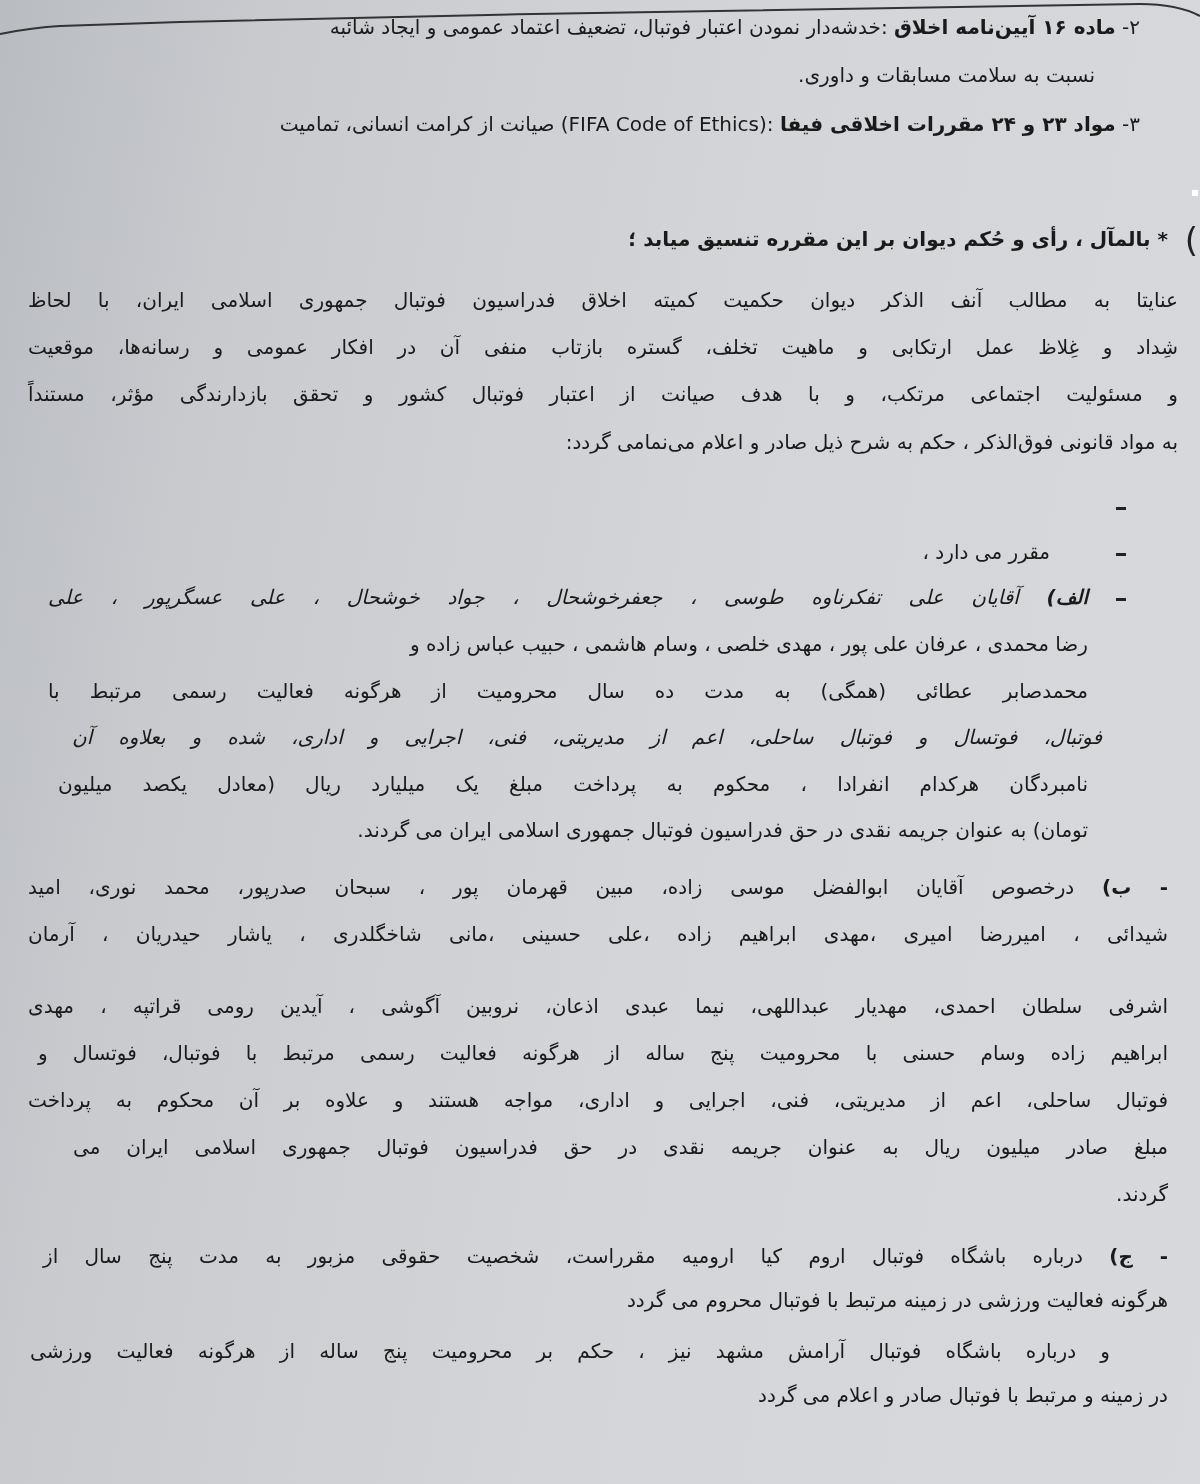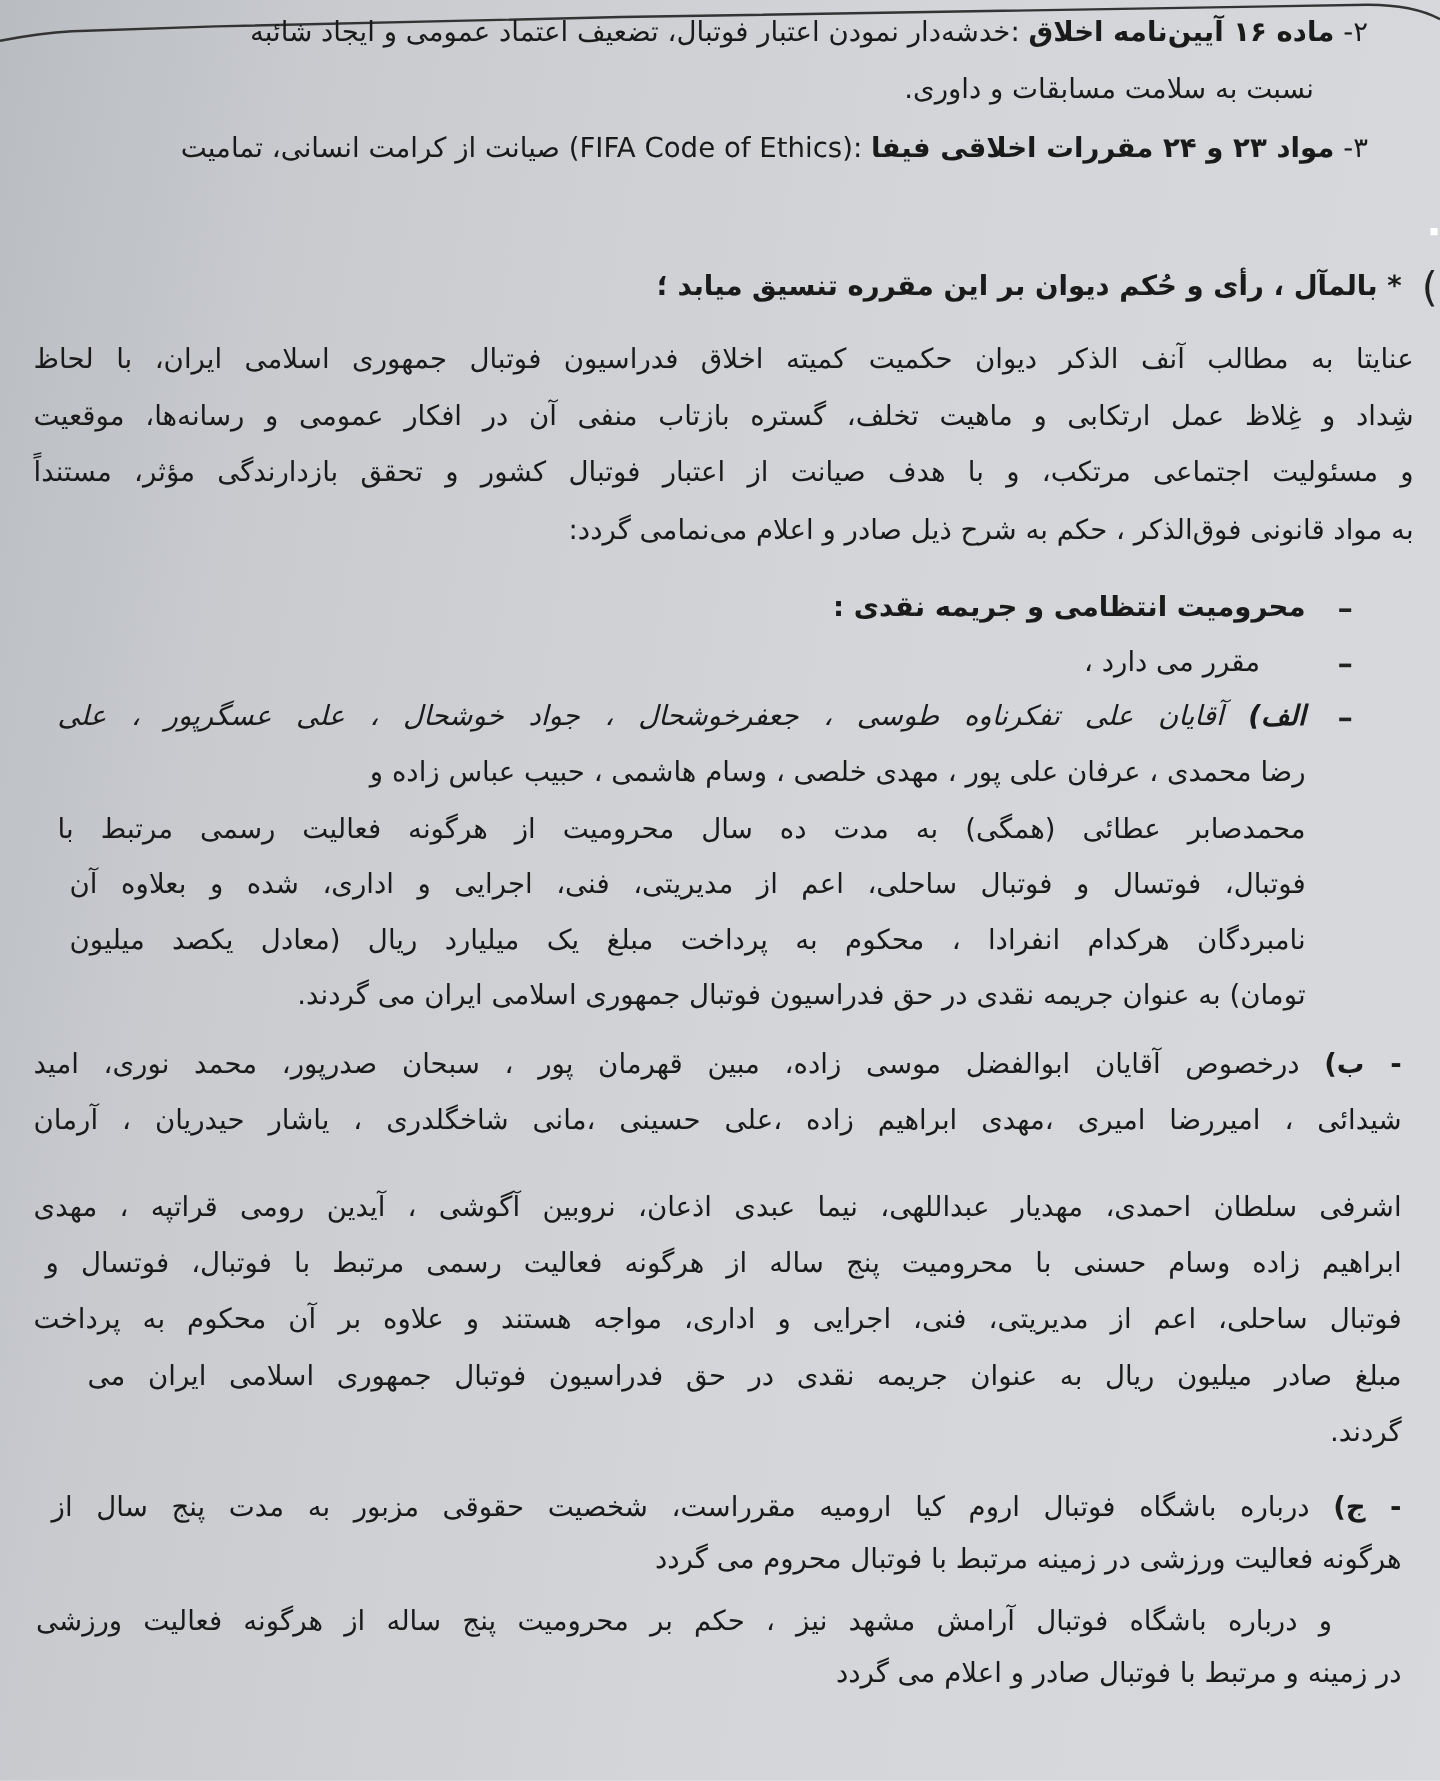--- a/index.html
+++ b/index.html
@@ -23,21 +23,21 @@
     }
     .box-curve {
       position: absolute;
       left: 0; top: 0;
       width: 1200px; height: 50px;
       pointer-events: none;
     }
     .line {
       position: absolute;
       white-space: nowrap;
-      font-size: 23px;
+      font-size: 20px;
       line-height: 34px;
       text-align: right;
       direction: rtl;
     }
     .b { font-weight: bold; }
     .dash {
       position: absolute;
       width: 10px; height: 3px;
       background: #222;
     }
@@ -78,32 +78,31 @@
   <div style="position:absolute; right:2px; top:190px; width:6px; height:6px; background:#fff;"></div>
 
   <div class="line b" style="right:32px; top:222px;">* بالمآل ، رأی و حُکم دیوان بر این مقرره تنسیق میابد ؛</div>
 
   <div class="line justify" style="right:22px; top:283px; width:1150px;">عنایتا به مطالب آنف الذکر دیوان حکمیت کمیته اخلاق فدراسیون فوتبال جمهوری اسلامی ایران، با لحاظ</div>
   <div class="line justify b" style="right:22px; top:330px; width:1150px; font-weight:normal;">شِداد و غِلاظ عمل ارتکابی  و ماهیت تخلف، گستره بازتاب منفی آن در افکار عمومی و رسانه‌ها، موقعیت</div>
   <div class="line justify" style="right:22px; top:377px; width:1150px;">و مسئولیت اجتماعی مرتکب، و با هدف صیانت از اعتبار فوتبال کشور و تحقق بازدارندگی مؤثر، مستنداً</div>
   <div class="line" style="right:22px; top:425px;">به مواد قانونی فوق‌الذکر ، حکم به شرح ذیل صادر و اعلام می‌نمامی گردد:</div>
 
   <div class="dash" style="right:74px; top:507px;"></div>
-  <div class="line b" style="right:112px; top:489px;">محرومیت انتظامی و جریمه نقدی :</div>
 
   <div class="dash" style="right:74px; top:553px;"></div>
   <div class="line" style="right:150px; top:535px;margin-left:32px;">مقرر می دارد ،</div>
 
   <div class="dash" style="right:74px; top:598px;"></div>
   <div class="line justify" style="right:112px; top:580px; width:1040px;font-style:italic;">
     <span class="b">الف)</span><span> آقایان علی تفکرناوه طوسی ، جعفرخوشحال ، جواد خوشحال ، علی عسگرپور ، علی</span>
   </div>
   <div class="line" style="right:112px; top:627px;">رضا محمدی ، عرفان علی پور ، مهدی خلصی ، وسام هاشمی ، حبیب عباس زاده و</div>
   <div class="line justify" style="right:112px; top:674px; width:1040px;">محمدصابر عطائی  (همگی) به مدت ده سال محرومیت از  هرگونه فعالیت رسمی مرتبط با</div>
-  <div class="line justify" style="right:112px; top:720px; width:1030px;">فوتبال، فوتسال و فوتبال ساحلی، اعم از مدیریتی، فنی، اجرایی و اداری، شده و بعلاوه آن</div>
+  <div class="line justify" style="right:98px; top:720px; width:1030px;font-style:italic;">فوتبال، فوتسال و فوتبال ساحلی، اعم از مدیریتی، فنی، اجرایی و اداری، شده و بعلاوه آن</div>
   <div class="line justify" style="right:112px; top:767px; width:1030px;">نامبردگان هرکدام انفرادا ، محکوم به پرداخت مبلغ یک میلیارد  ریال (معادل یکصد میلیون</div>
   <div class="line" style="right:112px; top:813px;">تومان) به عنوان جریمه نقدی در حق فدراسیون فوتبال جمهوری اسلامی ایران می گردند.</div>
 
   <div class="line justify" style="right:32px; top:870px; width:1140px;">
     <span class="b">- ب)</span><span> درخصوص  آقایان ابوالفضل موسی زاده، مبین قهرمان پور ، سبحان صدرپور، محمد نوری، امید</span>
   </div>
   <div class="line justify" style="right:32px; top:917px; width:1140px;">شیدائی ، امیررضا امیری ،مهدی ابراهیم زاده ،علی حسینی ،مانی شاخگلدری ، یاشار حیدریان ، آرمان</div>
   <div class="line justify" style="right:32px; top:989px; width:1140px;">اشرفی سلطان احمدی، مهدیار عبداللهی، نیما عبدی اذعان،  نروبین آگوشی ، آیدین رومی قراتپه ، مهدی</div>
   <div class="line justify" style="right:32px; top:1036px; width:1130px;">ابراهیم زاده وسام حسنی  با محرومیت  پنج ساله از  هرگونه فعالیت رسمی مرتبط با فوتبال، فوتسال و</div>
   <div class="line justify" style="right:32px; top:1083px; width:1140px;">فوتبال ساحلی، اعم از مدیریتی، فنی، اجرایی و اداری،  مواجه هستند و علاوه بر آن محکوم به پرداخت</div>

